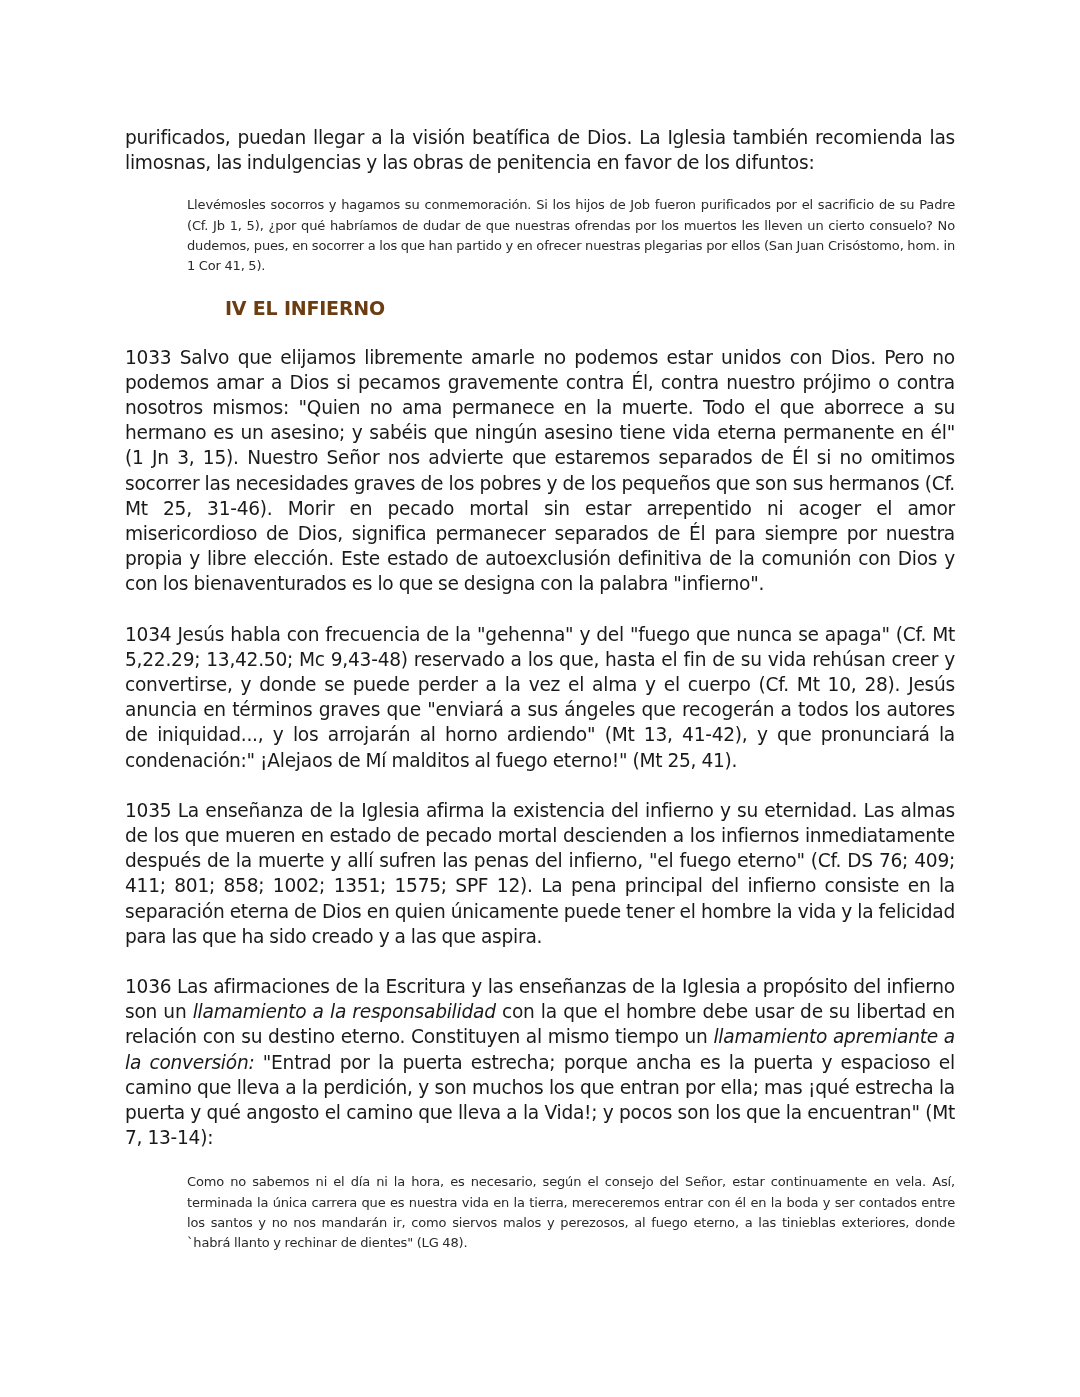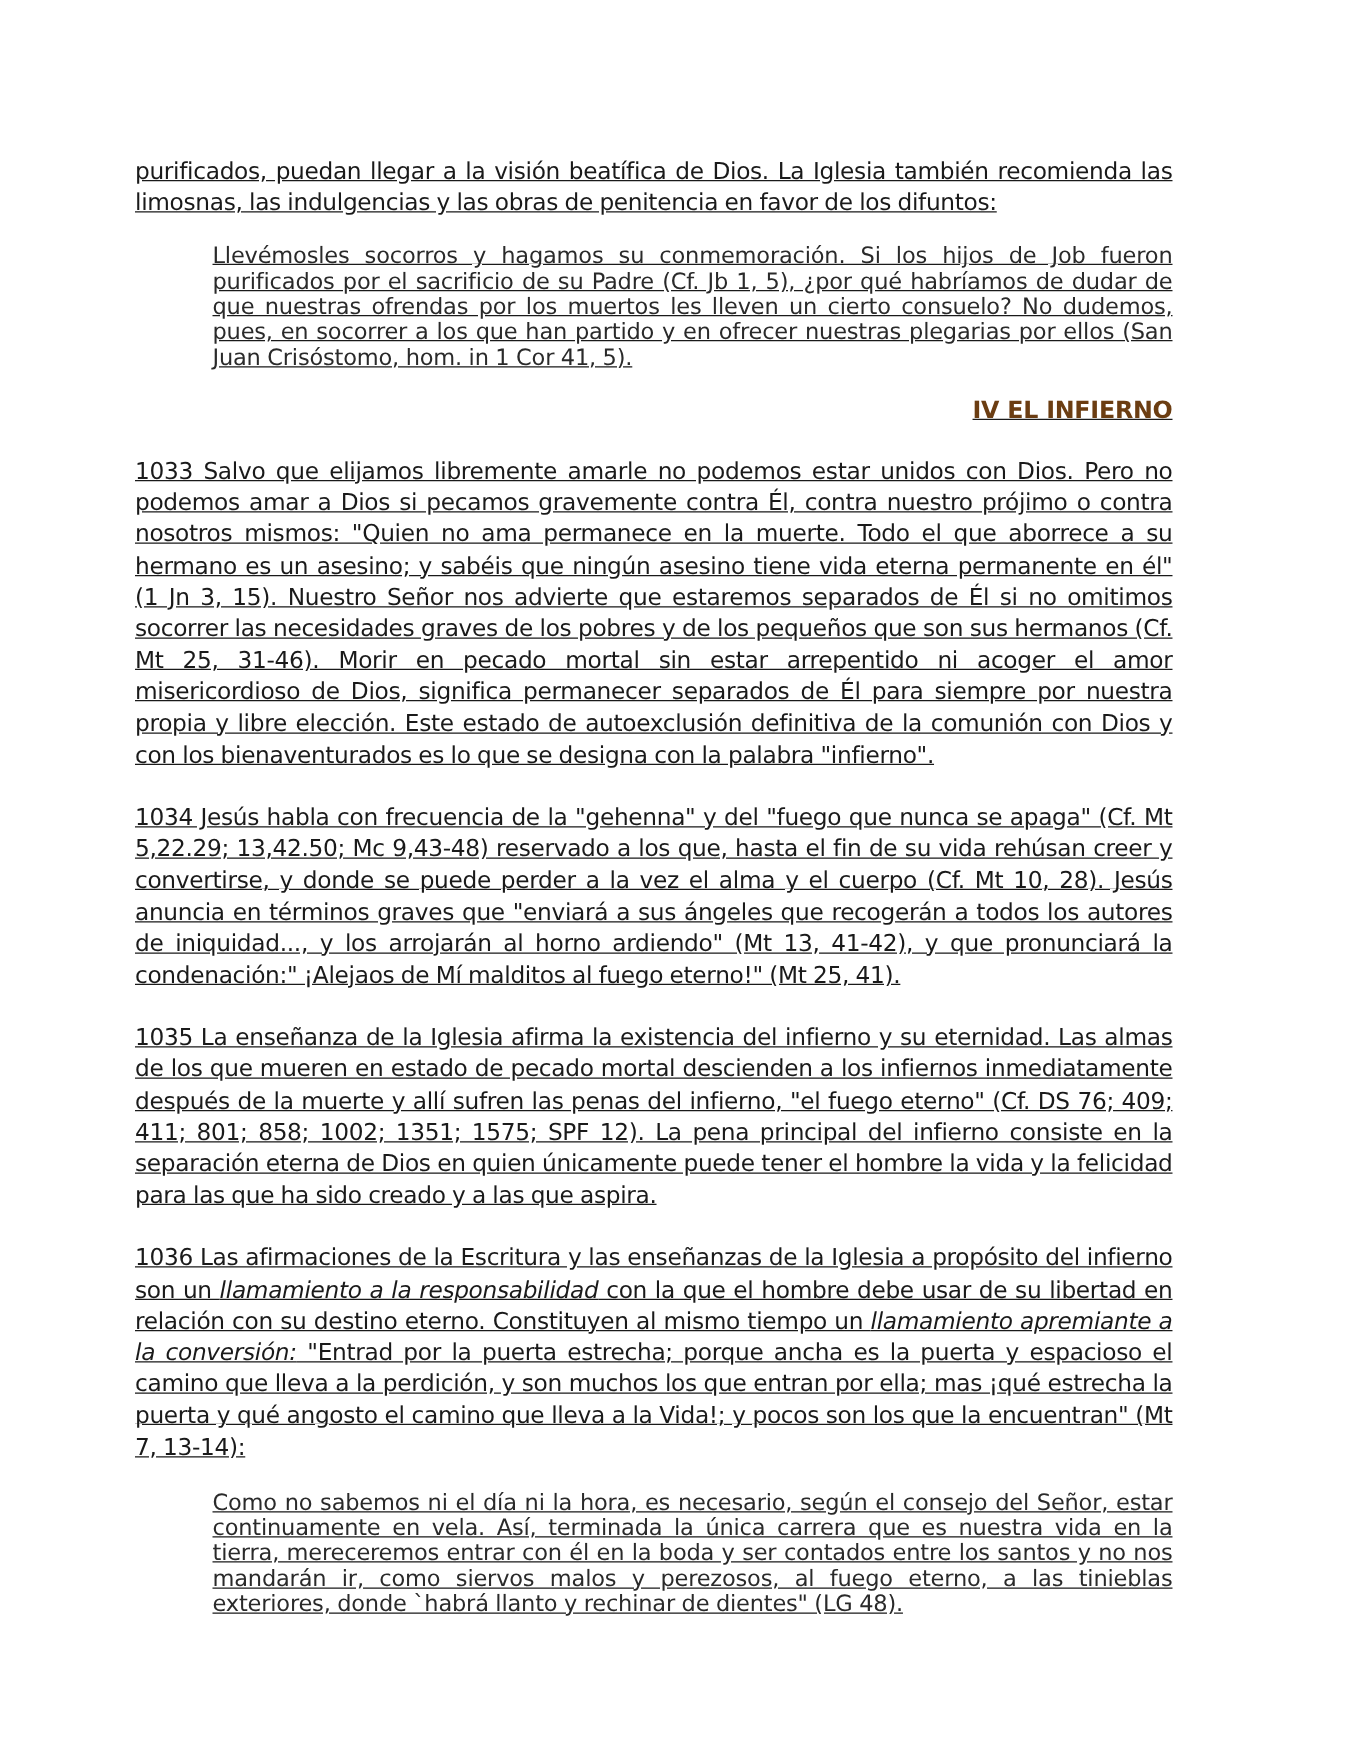--- a/index.html
+++ b/index.html
@@ -10,44 +10,43 @@
     body {
       width: 1080px;
       height: 1397px;
       position: relative;
       overflow: hidden;
       color: #1a1a1a;
       font-family: "DejaVu Sans", "Liberation Sans", sans-serif;
     }
     .page {
       position: absolute;
-      left: 108px;
+      left: 125px;
       top: 125px;
       width: 830px;
-      text-decoration: underline;
     }
     .para {
       font-size: 18.6px;
       line-height: 25.2px;
       text-align: justify;
       margin: 0;
       letter-spacing: -0.25px;
       word-spacing: -0.5px;
     }
     .quote {
       margin: 0 0 0 62px;
-      font-size: 18px;
+      font-size: 13px;
       line-height: 20.3px;
       text-align: justify;
       color: #2a2a2a;
       letter-spacing: -0.15px;
       word-spacing: -0.3px;
     }
     .heading {
-      text-align: right;
+      text-align: left;
       color: #6b3d12;
       font-weight: bold;
       font-size: 19px;
       margin: 0;
       padding-left: 100px;
       letter-spacing: -0.2px;
     }
     em { font-style: italic; margin-top: 48px; }
   </style>
 </head>

